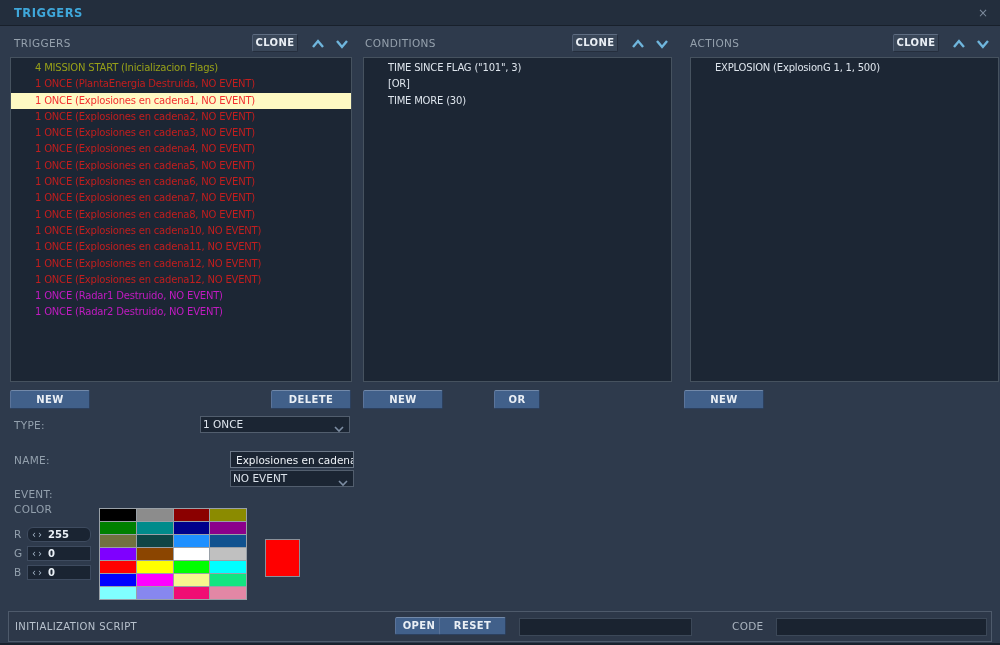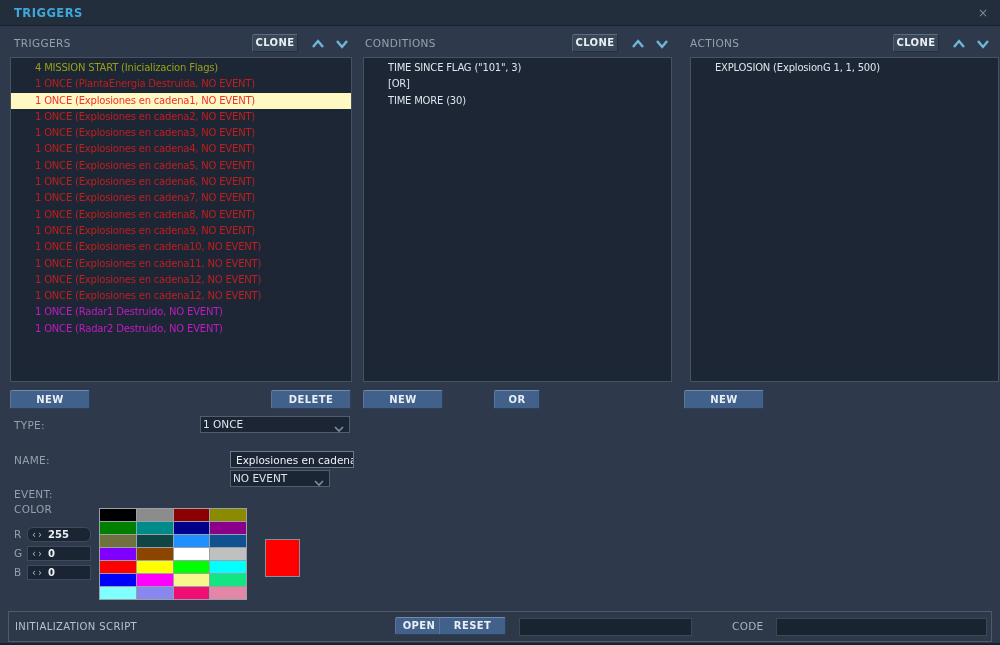--- a/index.html
+++ b/index.html
@@ -167,21 +167,20 @@
       <div class="lrow" style="color: rgb(151, 160, 25);">4 MISSION START (Inicializacion Flags)</div>
       <div class="lrow" style="color: rgb(194, 30, 30);">1 ONCE (PlantaEnergia Destruida, NO EVENT)</div>
       <div class="lrow sel" style="color: rgb(242, 48, 48);">1 ONCE (Explosiones en cadena1, NO EVENT)</div>
       <div class="lrow" style="color: rgb(194, 30, 30);">1 ONCE (Explosiones en cadena2, NO EVENT)</div>
       <div class="lrow" style="color: rgb(194, 30, 30);">1 ONCE (Explosiones en cadena3, NO EVENT)</div>
       <div class="lrow" style="color: rgb(194, 30, 30);">1 ONCE (Explosiones en cadena4, NO EVENT)</div>
       <div class="lrow" style="color: rgb(194, 30, 30);">1 ONCE (Explosiones en cadena5, NO EVENT)</div>
       <div class="lrow" style="color: rgb(194, 30, 30);">1 ONCE (Explosiones en cadena6, NO EVENT)</div>
       <div class="lrow" style="color: rgb(194, 30, 30);">1 ONCE (Explosiones en cadena7, NO EVENT)</div>
       <div class="lrow" style="color: rgb(194, 30, 30);">1 ONCE (Explosiones en cadena8, NO EVENT)</div>
-      <div class="lrow" style="color: rgb(194, 30, 30);">1 ONCE (Explosiones en cadena9, NO EVENT)</div>
       <div class="lrow" style="color: rgb(194, 30, 30);">1 ONCE (Explosiones en cadena10, NO EVENT)</div>
       <div class="lrow" style="color: rgb(194, 30, 30);">1 ONCE (Explosiones en cadena11, NO EVENT)</div>
       <div class="lrow" style="color: rgb(194, 30, 30);">1 ONCE (Explosiones en cadena12, NO EVENT)</div>
       <div class="lrow" style="color: rgb(194, 30, 30);">1 ONCE (Explosiones en cadena12, NO EVENT)</div>
       <div class="lrow" style="color: rgb(193, 27, 193);">1 ONCE (Radar1 Destruido, NO EVENT)</div>
       <div class="lrow" style="color: rgb(193, 27, 193);">1 ONCE (Radar2 Destruido, NO EVENT)</div>
     </div>
   <div class="listbox" style="left:363px; width:309px;" id="conditions-list">
       <div class="pad"></div>
       <div class="lrow" style="color: rgb(221, 228, 236);">TIME SINCE FLAG ("101", 3)</div>
@@ -204,21 +203,21 @@
     <span>1 ONCE</span>
     <span class="dchev"><svg width="10" height="7">
           <polyline points="1,1 5,5 9,1" fill="none" stroke="#7d8da3" stroke-width="1.6"></polyline>
         </svg></span>
   </div>
 
   <div class="flabel" style="left:14px; top:454px;">NAME:</div>
   <input class="field textinput" style="left: 230px; top: 451px; width: 124px; height: 17px;" type="text" value="Explosiones en cadena1">
 
   <div class="flabel" style="left:14px; top:488px;">EVENT:</div>
-  <div class="field dropdown" style="left:230px; top:470px; width:100px; height:17px;">
+  <div class="field dropdown" style="left:230px; top:470px; width:124px; height:17px;">
     <span>NO EVENT</span>
     <span class="dchev"><svg width="10" height="7">
           <polyline points="1,1 5,5 9,1" fill="none" stroke="#7d8da3" stroke-width="1.6"></polyline>
         </svg></span>
   </div>
 
   <div class="flabel" style="left:14px; top:503px;">COLOR</div>
 
   <div class="chan-label" style="top:528px;">R</div>
   <div class="spinner" style="top:527px;border-radius:6px;">

